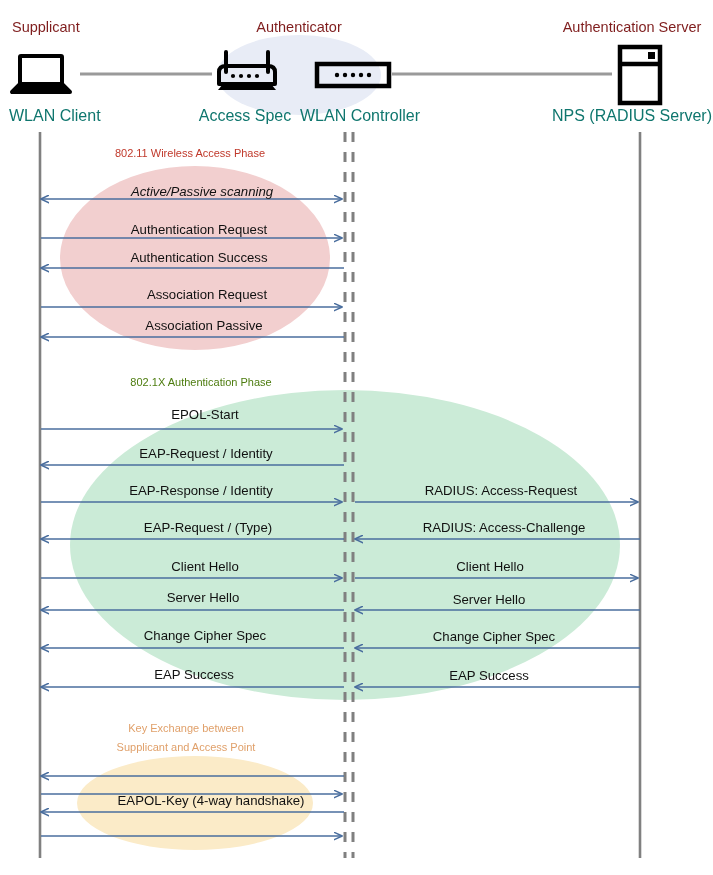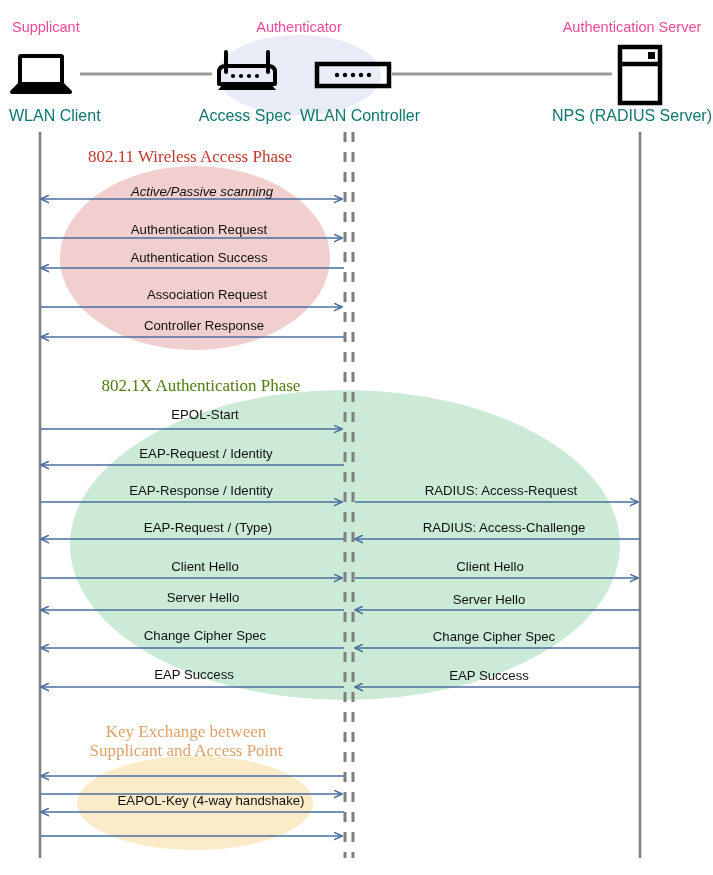--- a/index.html
+++ b/index.html
@@ -7,24 +7,24 @@
   body{
     font-family:"Liberation Sans", sans-serif;
     width:713px;height:875px;position:relative;overflow:hidden;
     color:#1a1a1a;
   }
   #stage{position:absolute;left:0;top:0;width:713px;height:875px;}
   svg#diagram{position:absolute;left:0;top:0;width:713px;height:875px;display:block;}
 
   
   .lbl{position:absolute;white-space:nowrap;line-height:1;}
-  .role-title{font-size:14.5px;color:#ec4899;}
+  .role-title{font-size:14.5px;color:#7f1d1d;}
   .device-name{font-size:16px;color:#0f766e;}
   .msg{font-size:13.2px;color:#111111;}
-  .phase{font-size:17px;font-weight:400;font-family:Liberation Serif, serif;}
+  .phase{font-size:11px;font-weight:400;}
   .phase.red{color:#C0392B;}
   .phase.green{color:#4d7c0f;}
   .phase.orange{color:#E0A06A;}
   .ctr{transform:translateX(-50%);}
 </style>
 </head>
 <body>
 
 <div id="stage">
 
@@ -136,21 +136,21 @@
 
   <div class="lbl phase red ctr" style="left:190px;top:148px;">802.11 Wireless Access Phase</div>
   <div class="lbl phase green ctr" style="left:201px;top:377px;">802.1X Authentication Phase</div>
   <div class="lbl phase orange ctr" style="left:186px;top:723px;">Key Exchange between</div>
   <div class="lbl phase orange ctr" style="left:186px;top:742px;">Supplicant and Access Point</div>
 
   <div class="lbl msg ctr" style="left:202px;top:185px;font-style:italic;">Active/Passive scanning</div>
   <div class="lbl msg ctr" style="left:199px;top:223px;">Authentication Request</div>
   <div class="lbl msg ctr" style="left:199px;top:251px;">Authentication Success</div>
   <div class="lbl msg ctr" style="left:207px;top:288px;">Association Request</div>
-  <div class="lbl msg ctr" style="left:204px;top:319px;">Controller Response</div>
+  <div class="lbl msg ctr" style="left:204px;top:319px;">Association Passive</div>
 
   <div class="lbl msg ctr" style="left:205px;top:408px;">EPOL-Start</div>
   <div class="lbl msg ctr" style="left:206px;top:447px;">EAP-Request / Identity</div>
   <div class="lbl msg ctr" style="left:201px;top:484px;">EAP-Response / Identity</div>
   <div class="lbl msg ctr" style="left:196px;top:521px;padding-left:24px;">EAP-Request / (Type)</div>
   <div class="lbl msg ctr" style="left:205px;top:560px;">Client Hello</div>
   <div class="lbl msg ctr" style="left:203px;top:591px;">Server Hello</div>
   <div class="lbl msg ctr" style="left:205px;top:629px;">Change Cipher Spec</div>
   <div class="lbl msg ctr" style="left:194px;top:668px;">EAP Success</div>
 

